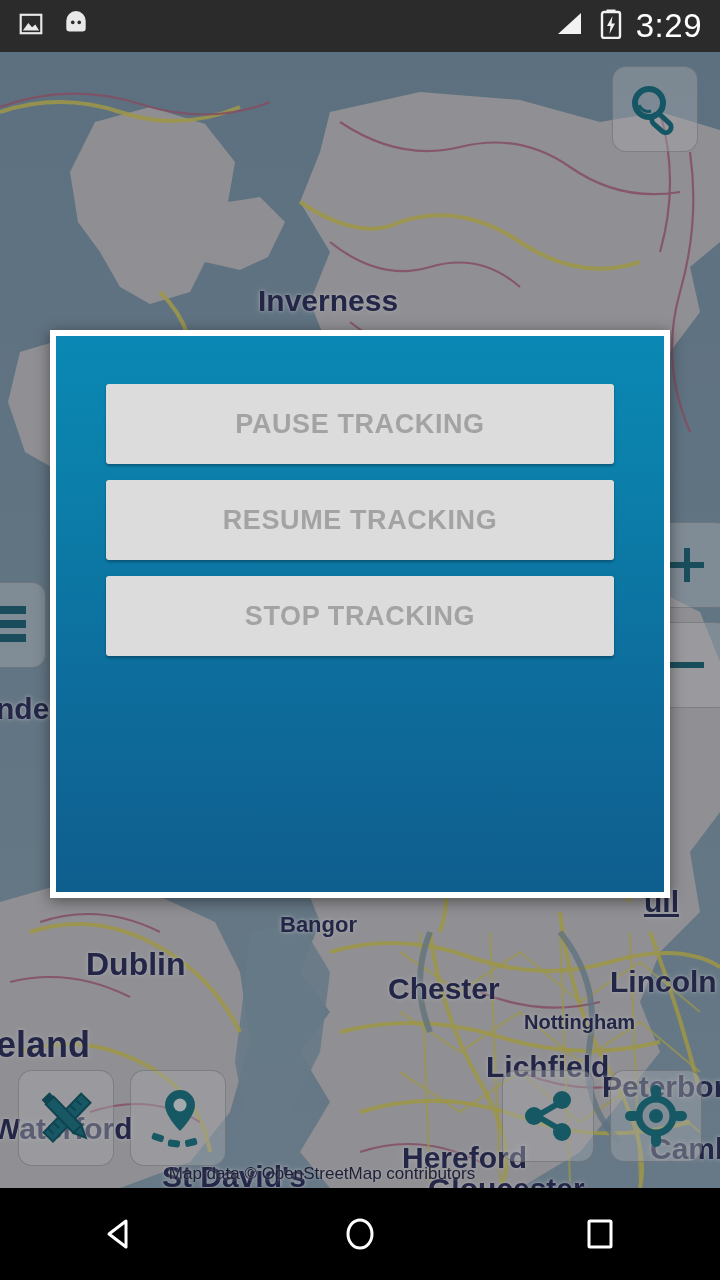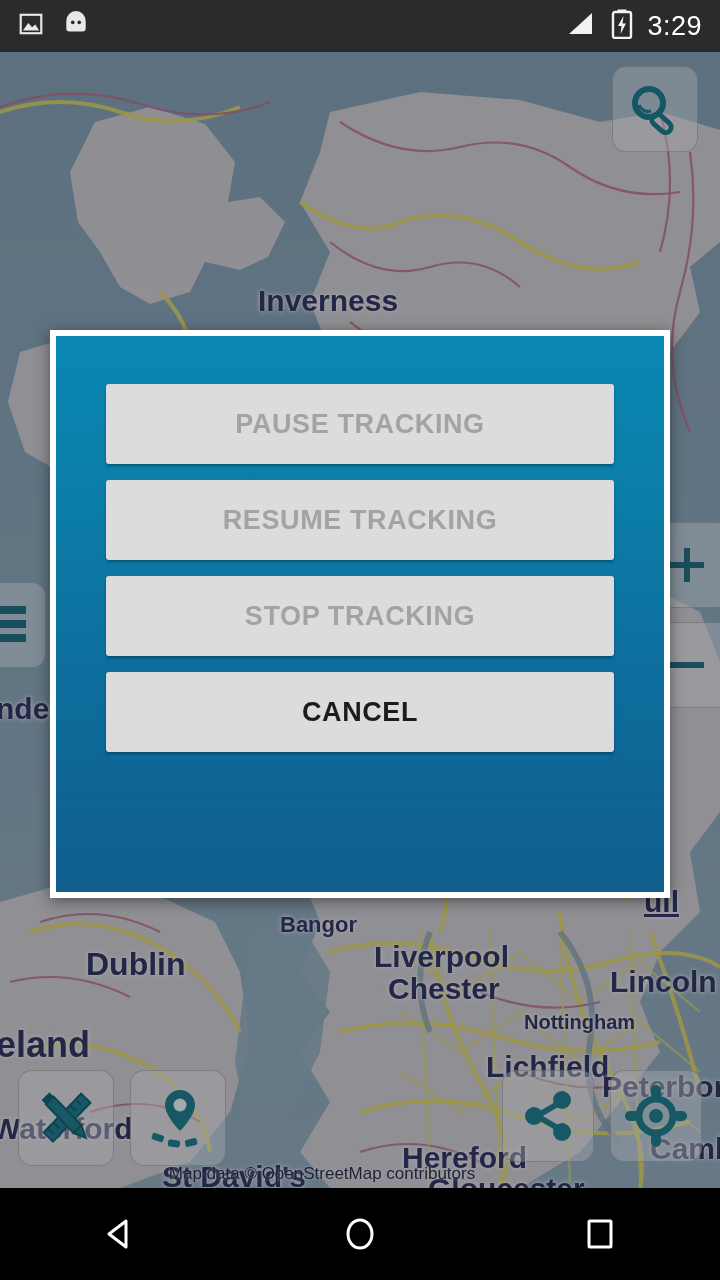--- a/index.html
+++ b/index.html
@@ -12,21 +12,21 @@
   #screen { position:relative; width:720px; height:1280px; overflow:hidden; background:#000; }
 
   
   #statusbar {
     position:absolute; left:0; top:0; width:720px; height:52px;
     background:#2b2b2b; display:flex; align-items:center;
     padding:0 18px; z-index:50;
   }
   #statusbar .left { display:flex; align-items:center; gap:18px; }
   #statusbar .right { margin-left:auto; display:flex; align-items:center; gap:14px; }
-  .sb-clock { color:#fff; font-size:27px; letter-spacing:.5px; }
+  .sb-clock { color:#fff; font-size:33px; letter-spacing:.5px; }
 
   
   #map {
     position:absolute; left:0; top:52px; width:720px; height:1136px;
     background:#7d96a6; overflow:hidden;
   }
   #map svg.maplayer { position:absolute; left:0; top:0; width:720px; height:1136px; }
   .mlabel {
     position:absolute; color:#2a2b55; font-weight:bold;
     text-shadow:0 0 3px rgba(235,235,235,.85), 0 0 6px rgba(235,235,235,.6);
@@ -201,21 +201,20 @@
       <g stroke="#7d96a6" stroke-width="6" fill="none" opacity="0.75">
         <path d="M560 880 Q600 930 590 990 Q580 1050 620 1090"></path>
         <path d="M430 880 Q410 930 430 980"></path>
       </g>
     </svg>
 
     <div class="mlabel" style="left:258px; top:232px; font-size:30px;">Inverness</div>
     <div class="mlabel" style="left:452px; top:284px; font-size:30px;">Aberdeen</div>
     <div class="mlabel" style="left:86px; top:894px; font-size:32px;">Dublin</div>
     <div class="mlabel" style="left:280px; top:860px; font-size:22px;">Bangor</div>
-    <div class="mlabel" style="left:374px; top:888px; font-size:30px;">Liverpool</div>
     <div class="mlabel" style="left:388px; top:920px; font-size:30px;">Chester</div>
     <div class="mlabel" style="left:610px; top:913px; font-size:30px;">Lincoln</div>
     <div class="mlabel" style="left:524px; top:959px; font-size:20px;">Nottingham</div>
     <div class="mlabel" style="left:486px; top:998px; font-size:30px;">Lichfield</div>
     <div class="mlabel" style="left:602px; top:1018px; font-size:30px;">Peterboro</div>
     <div class="mlabel" style="left:-4px; top:972px; font-size:36px;">eland</div>
     <div class="mlabel" style="left:-8px; top:1060px; font-size:30px;">Waterford</div>
     <div class="mlabel" style="left:162px; top:1108px; font-size:30px;">St David's</div>
     <div class="mlabel" style="left:402px; top:1089px; font-size:30px;">Hereford</div>
     <div class="mlabel" style="left:428px; top:1120px; font-size:30px;">Gloucester</div>
@@ -319,21 +318,20 @@
     </div>
   </div>
 
   <div id="scrim"></div>
 
   <div id="dialog">
     <div id="dialog-inner">
       <button class="dlgbtn disabled" disabled="">PAUSE TRACKING</button>
       <button class="dlgbtn disabled" disabled="">RESUME TRACKING</button>
       <button class="dlgbtn disabled" disabled="">STOP TRACKING</button>
-      <button class="dlgbtn">CANCEL</button>
     </div>
   </div>
 
   <div id="navbar">
     <div class="nb">
       <svg width="38" height="38" viewBox="0 0 38 38">
         <path d="M25 6 L8 19 L25 32 Z" fill="none" stroke="#fff" stroke-width="3" stroke-linejoin="round"></path>
       </svg>
     </div>
     <div class="nb">

